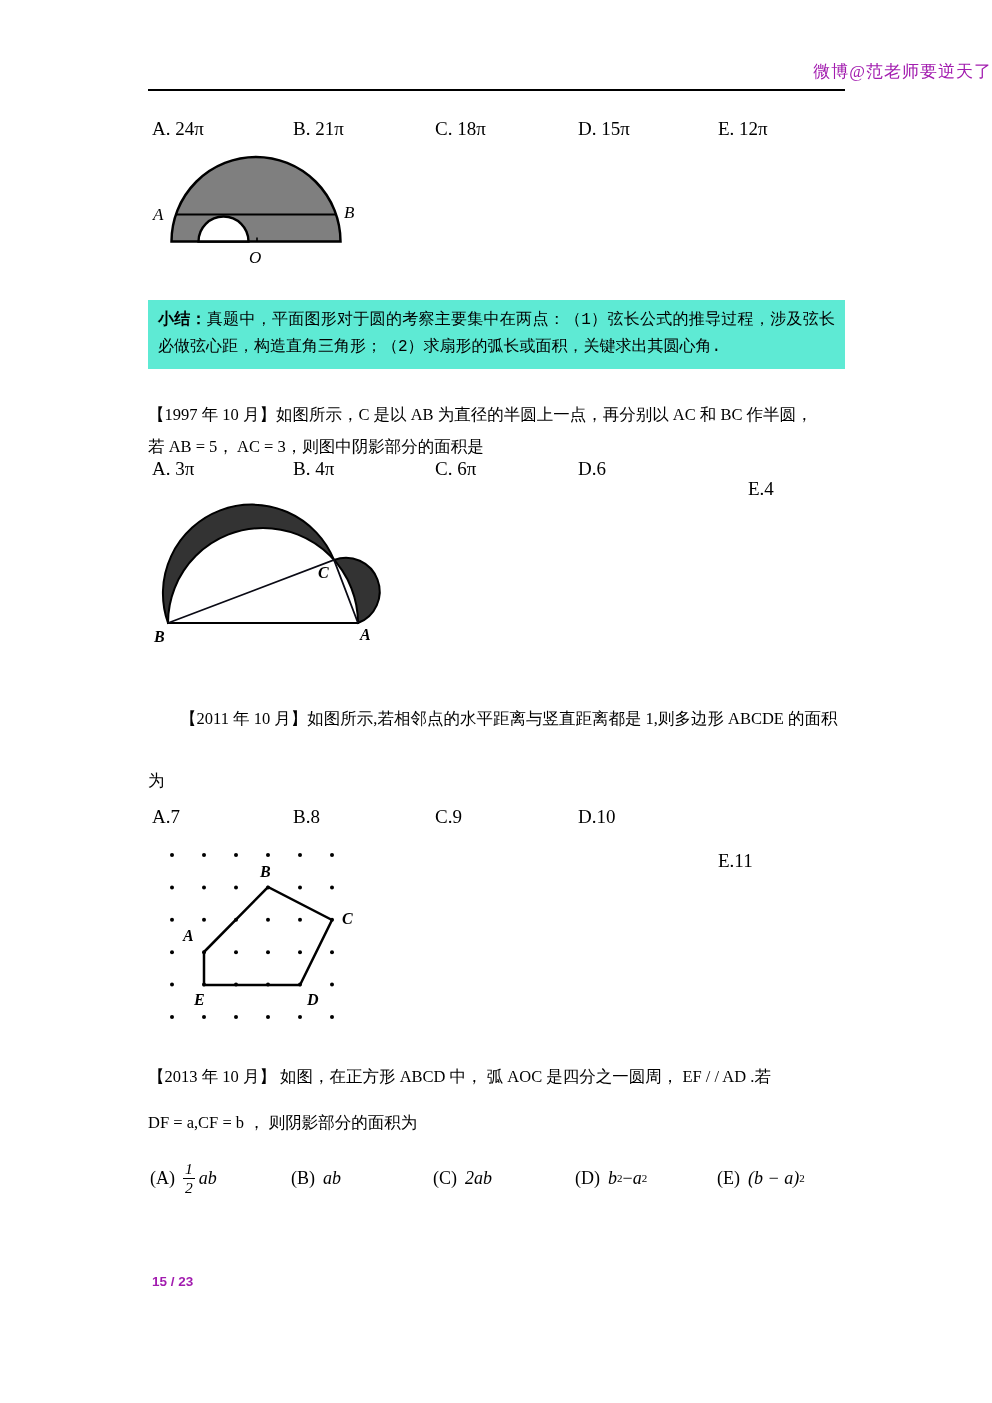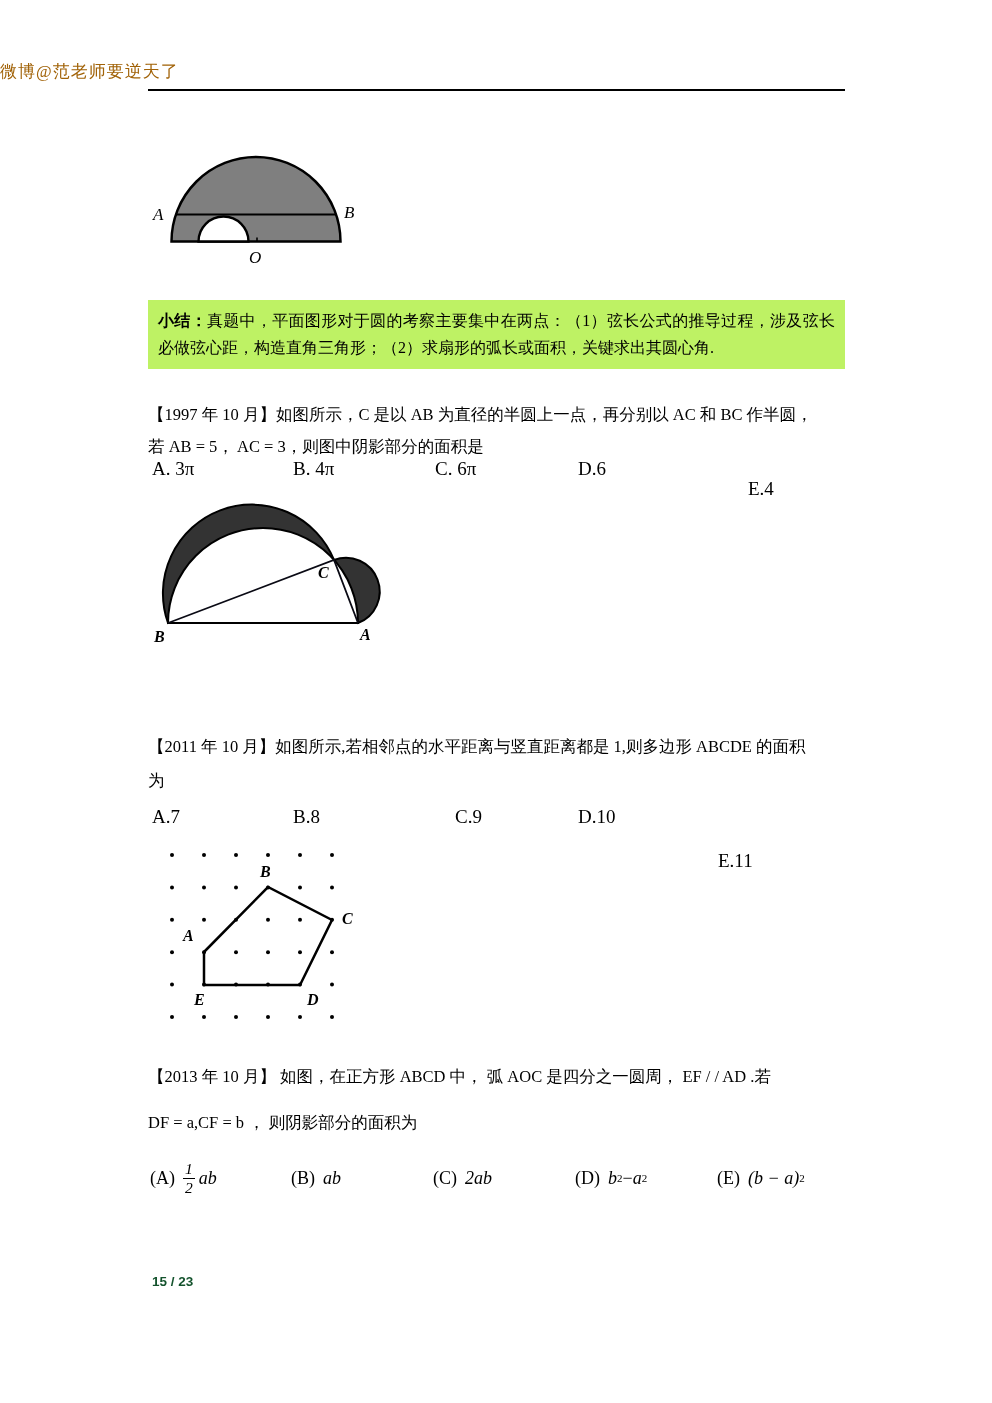--- a/index.html
+++ b/index.html
@@ -1,58 +1,65 @@
 <!DOCTYPE html>
 <html><head>
 <meta charset="utf-8">
 <style>
   html,body{margin:0;padding:0;background:#e8e8e8;}
   .page{
     position:relative;width:992px;height:1403px;margin:0 auto;background:#ffffff;
     font-family:"Liberation Serif","DejaVu Serif",serif;color:#000;overflow:hidden;
   }
   .abs{position:absolute;}
-  .hdr{top:60px;left:0;width:992px;text-align:left;font-size:17px;letter-spacing:1px;color:#a16207;}
+  .hdr{top:60px;left:0;width:992px;text-align:right;font-size:17px;letter-spacing:1px;color:#a21caf;}
   .hdr-rule{top:89px;left:148px;width:697px;height:2px;background:#000;}
   .optrow{left:0;top:0;width:992px;height:28px;font-size:19px;}
   .optrow span{position:absolute;white-space:nowrap;}
   .qtext{left:148px;width:706px;font-size:16.5px;line-height:1.35;white-space:nowrap;}
   .sumbox{left:148px;top:300px;width:677px;padding:7px 10px 8px 10px;font-size:16px;line-height:27px;text-align:justify;}
   .sumbox b{font-weight:bold;}
   svg text{font-family:"Liberation Serif","DejaVu Serif",serif;}
   .vlabel{font-style:italic;font-weight:bold;font-size:16px;}
   .m-opts{left:0;top:1148px;width:992px;height:60px;font-size:18px;}
   .m-opts .cell{position:absolute;top:0;height:60px;display:flex;align-items:center;white-space:nowrap;}
   .m-opts i{}
   .frac{display:inline-flex;flex-direction:column;align-items:center;margin:0 4px 0 8px;font-size:15.5px;line-height:1.1;font-style:italic;}
   .frac .den{border-top:1.4px solid #000;padding:0 2px;}
   sup{font-size:11px;}
   .lblgap{margin-right:8px;}
-  .footer{left:152px;top:1274px;font-family:"Liberation Sans","DejaVu Sans",sans-serif;font-weight:bold;font-size:13.5px;color:#14532d;}
+  .footer{left:152px;top:1274px;font-family:"Liberation Sans","DejaVu Sans",sans-serif;font-weight:bold;font-size:13.5px;color:#a21caf;}
 </style>
 </head>
 <body>
 
 <div class="page">
 
   <div class="abs hdr">微博@范老师要逆天了</div>
   <div class="abs hdr-rule"></div>
 
+  <div class="abs optrow" style="top:118px;">
+    <span style="left:152px;">A.  24π</span>
+    <span style="left:293px;">B.  21π</span>
+    <span style="left:435px;">C.  18π</span>
+    <span style="left:578px;">D.  15π</span>
+    <span style="left:718px;">E.  12π</span>
+  </div>
 
   <svg class="abs" style="left:145px;top:140px;" width="225" height="132" viewBox="0 0 225 132">
     <path d="M 26.5,101.5 A 84.5,84.5 0 0 1 195.5,101.5 Z" fill="#7f7f7f" stroke="#000" stroke-width="2.5"></path>
     <line x1="30.9" y1="74.5" x2="191.1" y2="74.5" stroke="#000" stroke-width="1.8"></line>
     <path d="M 53.5,101.5 A 25,25 0 0 1 103.5,101.5 Z" fill="#ffffff" stroke="#000" stroke-width="2.4"></path>
     <line x1="112" y1="97.5" x2="112" y2="101.5" stroke="#000" stroke-width="1.6"></line>
     <text x="8" y="80" font-size="17" font-style="italic">A</text>
     <text x="199" y="78" font-size="17" font-style="italic">B</text>
     <text x="104" y="123" font-size="17" font-style="italic">O</text>
   </svg>
 
-  <div class="abs sumbox" style="background:#bef264;">
+  <div class="abs sumbox" style="background:#5eead4;font-family:Liberation Mono, monospace;">
     <b>小结：</b><span>真题中，平面图形对于圆的考察主要集中在两点：（1）弦长公式的推导过程，涉及弦长必做弦心距，构造直角三角形；（2）求扇形的弧长或面积，关键求出其圆心角.</span>
   </div>
 
   <div class="abs qtext" style="top:404px;">【1997 年 10 月】如图所示，C 是以 AB 为直径的半圆上一点，再分别以 AC 和 BC 作半圆，</div>
   <div class="abs qtext" style="top:436px;">若 AB = 5， AC = 3，则图中阴影部分的面积是</div>
   <div class="abs optrow" style="top:458px;">
     <span style="left:152px;">A.  3π</span>
     <span style="left:293px;">B.  4π</span>
     <span style="left:435px;">C.  6π</span>
     <span style="left:578px;">D.6</span>
@@ -62,26 +69,26 @@
   <svg class="abs" style="left:150px;top:488px;" width="258" height="165" viewBox="0 0 258 165">
     <path d="M 18,135 A 88.8,88.8 0 0 1 184,72 Z" fill="#333333" stroke="#000" stroke-width="2"></path>
     <path d="M 208,135 A 33.7,33.7 0 0 0 184,72 Z" fill="#333333" stroke="#000" stroke-width="2"></path>
     <path d="M 18,135 A 95,95 0 0 1 208,135 Z" fill="#ffffff" stroke="#000" stroke-width="2"></path>
     <path d="M 18,135 L 184,72 L 208,135" fill="none" stroke="#0a0a14" stroke-width="1.8"></path>
     <text x="4" y="154" class="vlabel">B</text>
     <text x="210" y="152" class="vlabel">A</text>
     <text x="168" y="90" class="vlabel">C</text>
   </svg>
 
-  <div class="abs qtext" style="top:736px;">【2011 年 10 月】如图所示,若相邻点的水平距离与竖直距离都是 1,则多边形 ABCDE 的面积</div>
+  <div class="abs qtext" style="top:708px;margin-left:32px;">【2011 年 10 月】如图所示,若相邻点的水平距离与竖直距离都是 1,则多边形 ABCDE 的面积</div>
   <div class="abs qtext" style="top:770px;">为</div>
   <div class="abs optrow" style="top:806px;">
     <span style="left:152px;">A.7</span>
     <span style="left:293px;">B.8</span>
-    <span style="left:455px;">C.9</span>
+    <span style="left:435px;">C.9</span>
     <span style="left:578px;">D.10</span>
     <span style="left:718px;margin-top:44px;">E.11</span>
   </div>
 
   <svg class="abs" style="left:150px;top:835px;" width="232" height="200" viewBox="0 0 232 200">
     <g>
         <circle cx="22" cy="20" r="2" fill="#000"></circle>
         <circle cx="54" cy="20" r="2" fill="#000"></circle>
         <circle cx="86" cy="20" r="2" fill="#000"></circle>
         <circle cx="118" cy="20" r="2" fill="#000"></circle>

